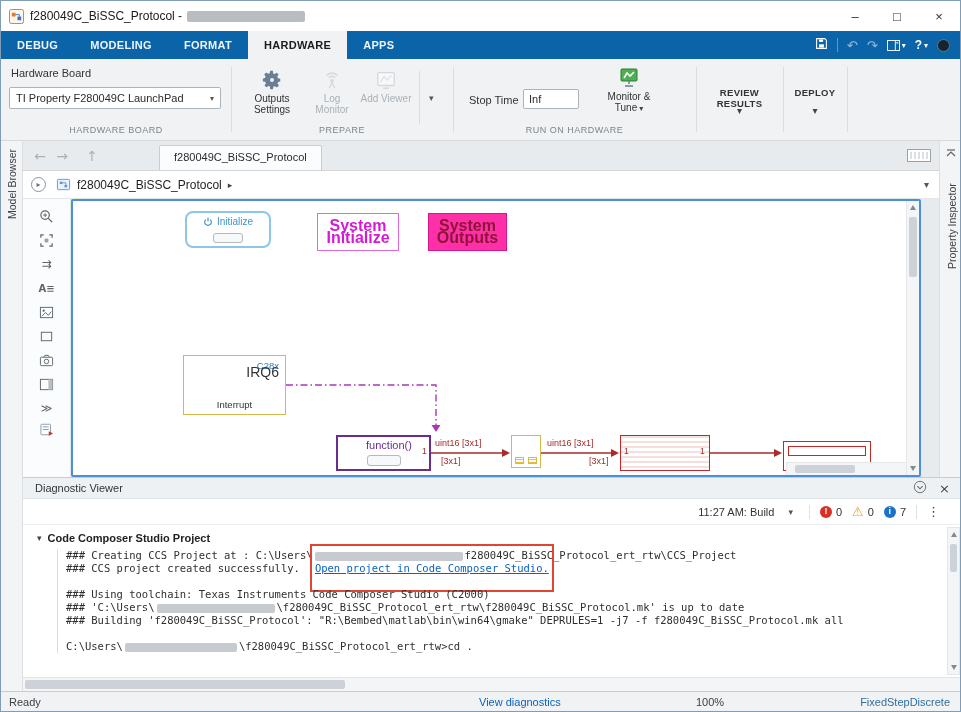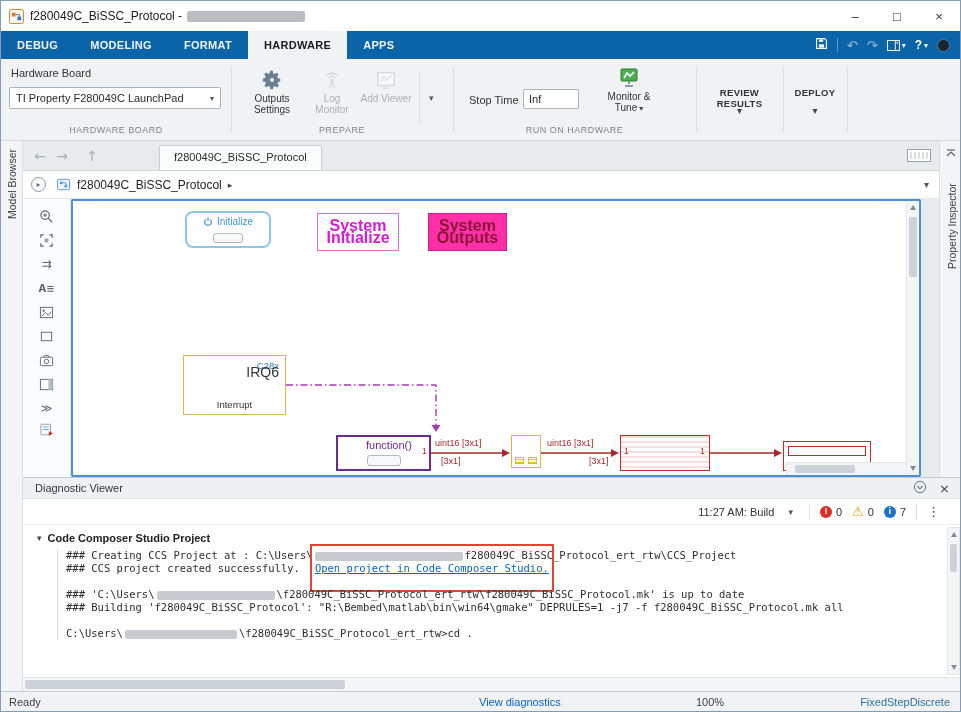--- a/index.html
+++ b/index.html
@@ -503,20 +503,21 @@
 
   <div class="dv-body">
     <div class="dv-section-hdr">
       <span class="dv-sec-arrow glyph">▾</span>
       <span>Code Composer Studio Project</span>
     </div>
     <div class="diag-lines">
         <div><span>### Creating CCS Project at : C:\Users\</span><span class="redact" style="width: 148px;"></span><span>f280049C_BiSSC_Protocol_ert_rtw\CCS_Project</span></div>
         <div><span>### CCS project created successfully.</span><a class="diag-link highlighted">Open project in Code Composer Studio.</a></div>
         <div>&nbsp;</div>
+        <div><span>### Using toolchain: Texas Instruments Code Composer Studio (C2000)</span></div>
         <div><span>### 'C:\Users\</span><span class="redact" style="width: 118px;"></span><span>\f280049C_BiSSC_Protocol_ert_rtw\f280049C_BiSSC_Protocol.mk' is up to date</span></div>
         <div><span>### Building 'f280049C_BiSSC_Protocol': "R:\Bembed\matlab\bin\win64\gmake"  DEPRULES=1 -j7 -f f280049C_BiSSC_Protocol.mk all</span></div>
         <div>&nbsp;</div>
         <div><span>C:\Users\</span><span class="redact" style="width: 112px;"></span><span>\f280049C_BiSSC_Protocol_ert_rtw&gt;cd .</span></div>
       </div>
   </div>
 
   <div class="dv-vscroll">
     <div class="tri up"></div>
     <div class="thumb-v" style="top:16px;height:28px;"></div>

